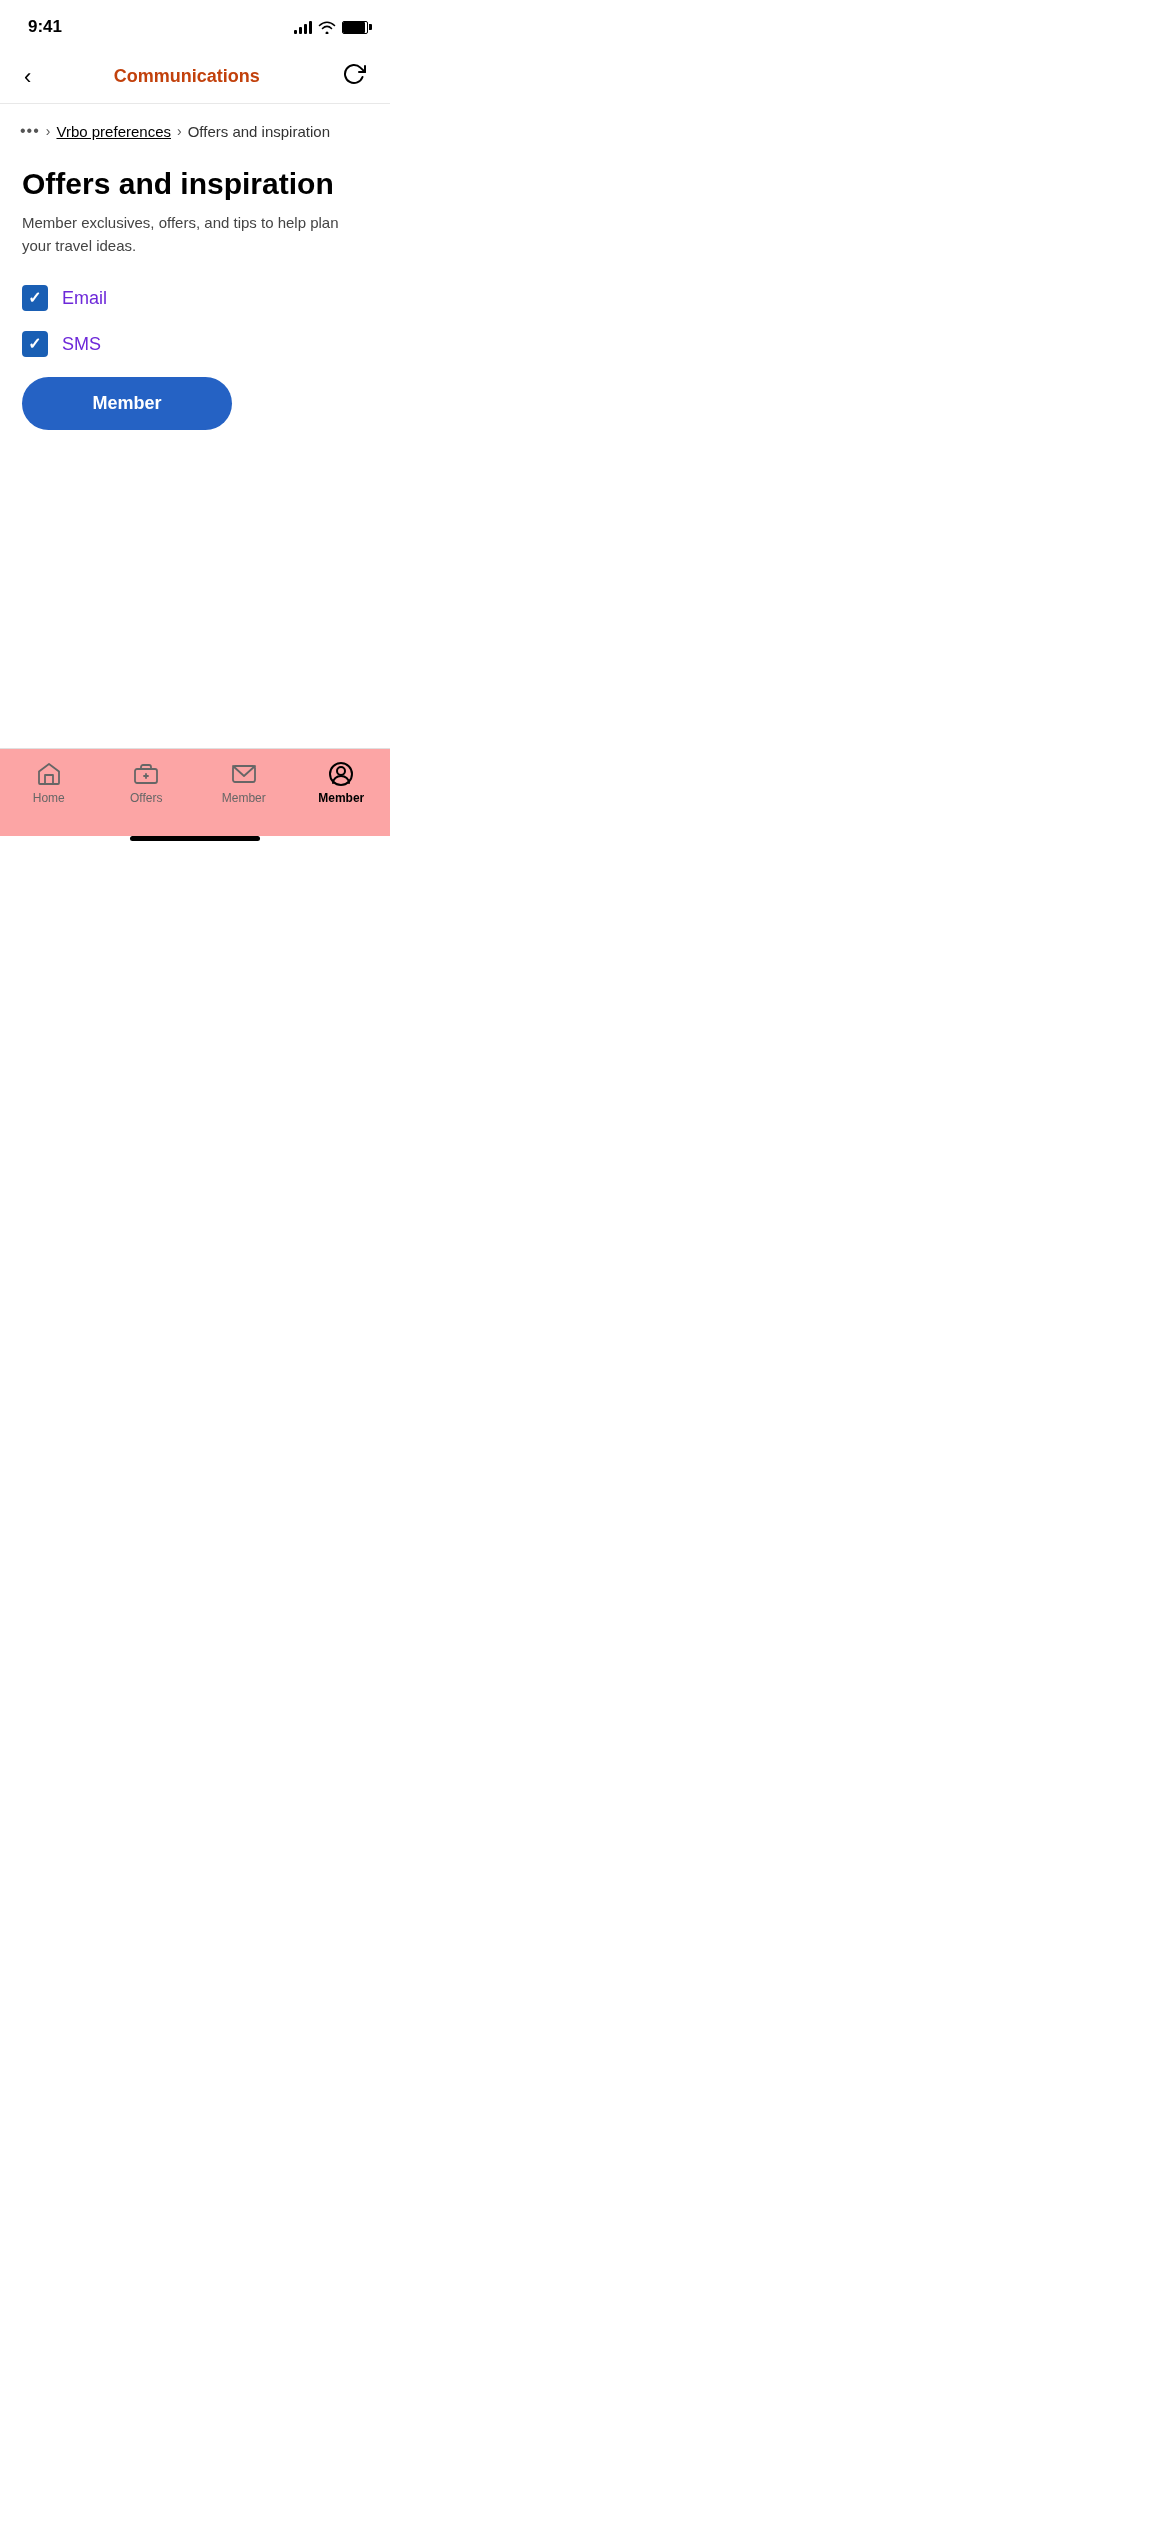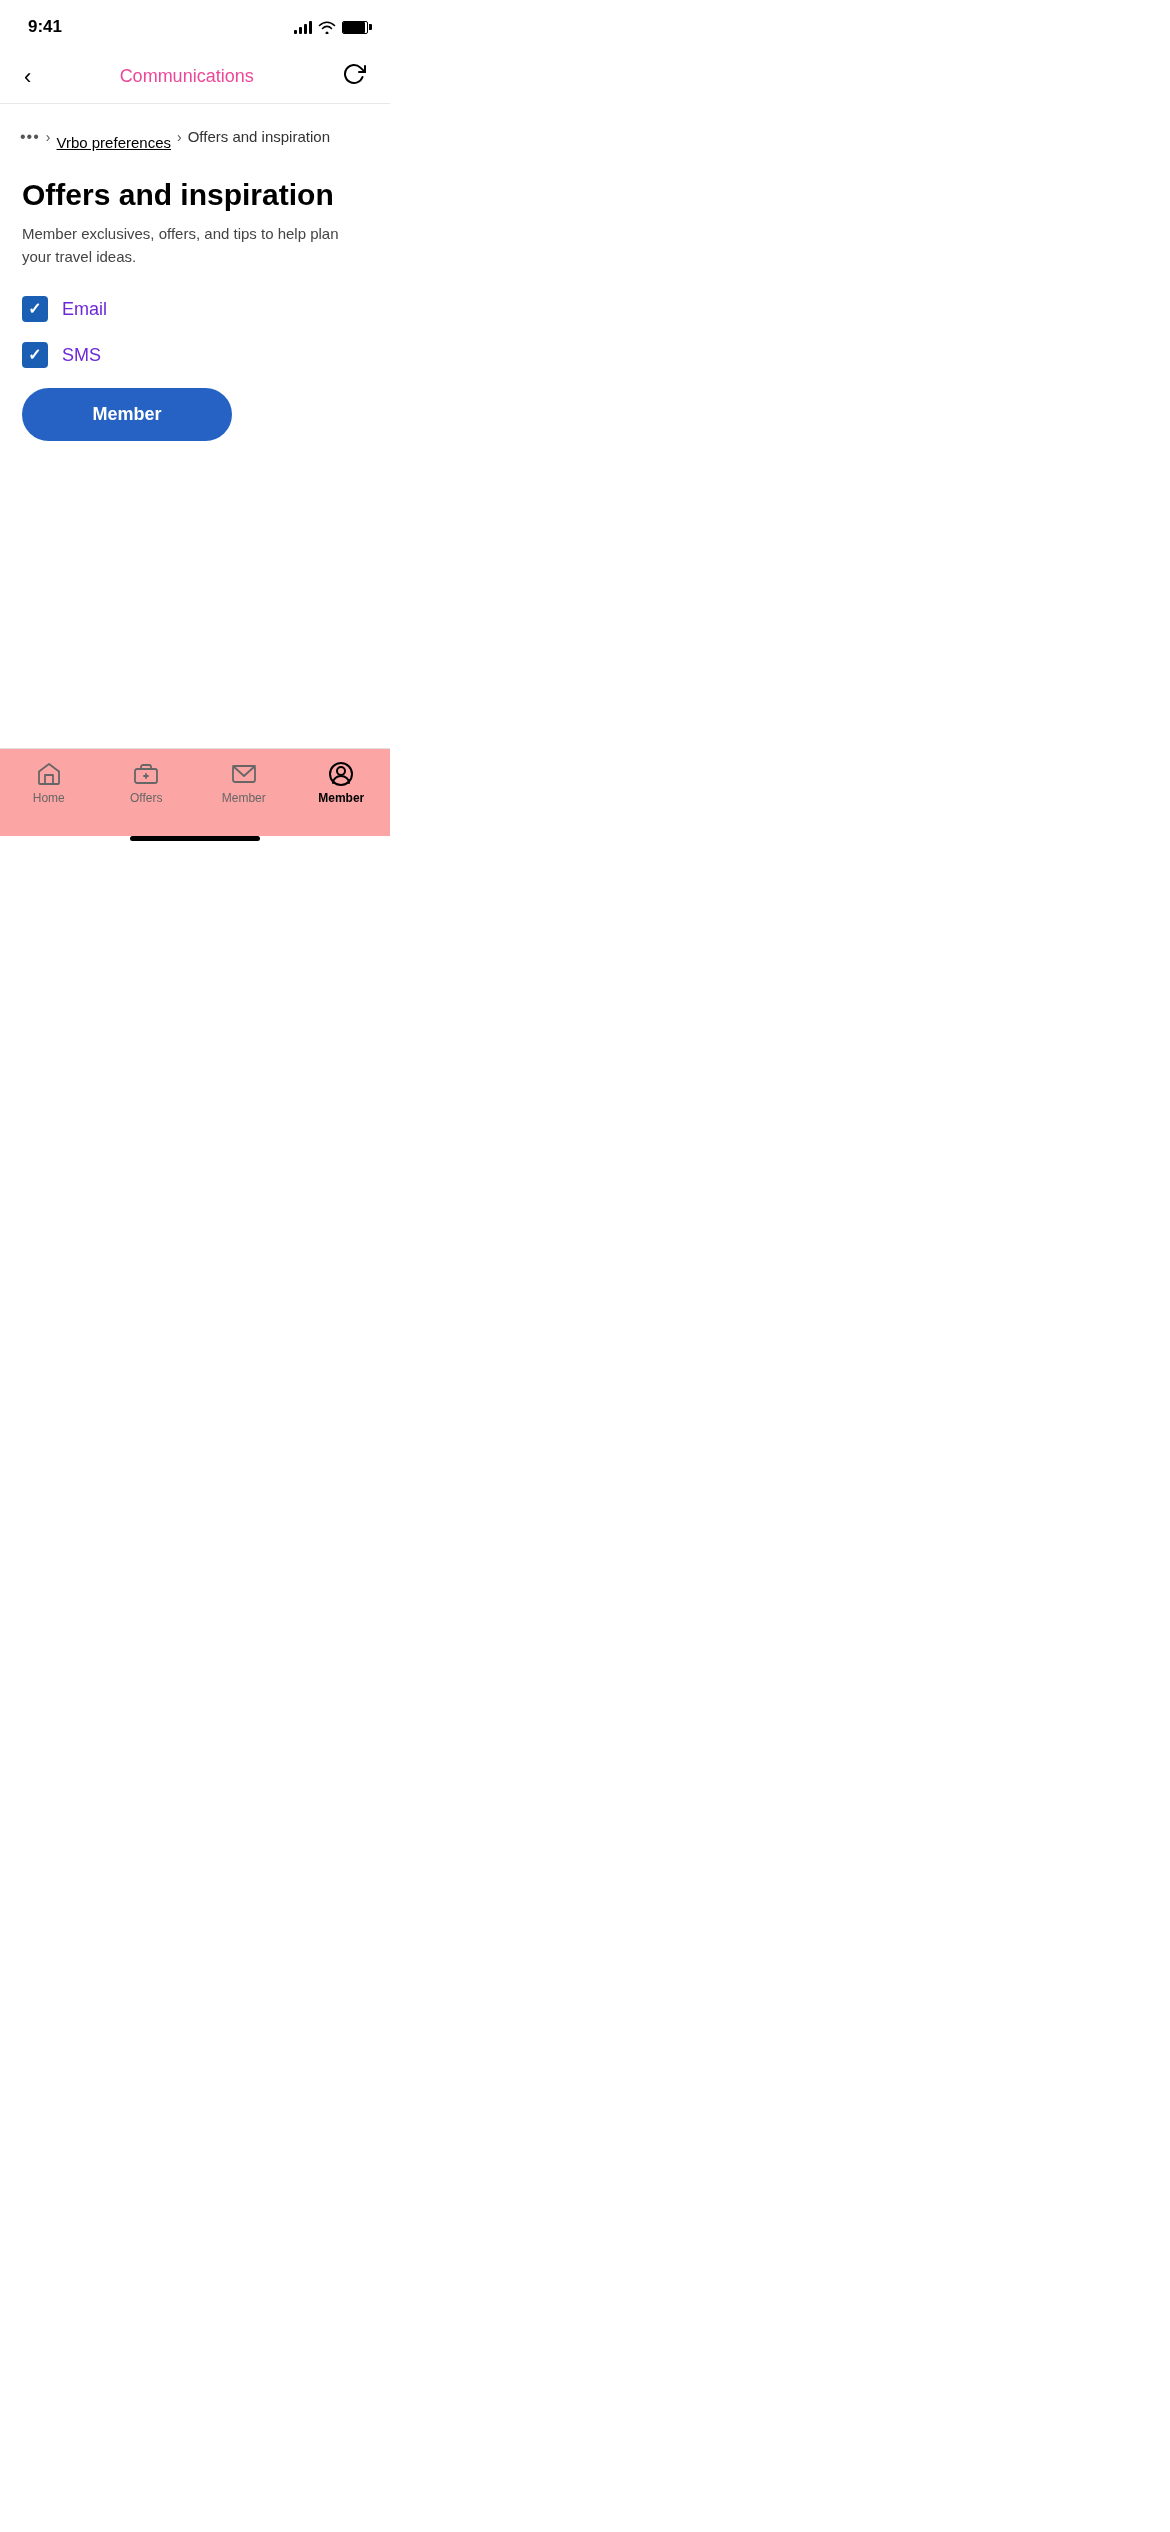--- a/index.html
+++ b/index.html
@@ -105,22 +105,22 @@
     .back-button {
       color: #000;
       font-size: 22px;
       cursor: pointer;
       padding: 4px;
       font-weight: 300;
     }
 
     .nav-title {
       font-size: 18px;
-      font-weight: 400;
-      color: #ec4899;
+      font-weight: 700;
+      color: #c2410c;
       text-align: center;
     }
 
     .refresh-button {
       color: #000;
       font-size: 20px;
       cursor: pointer;
       padding: 4px;
     }
 
@@ -142,21 +142,20 @@
     .breadcrumb-chevron {
       color: #555;
       font-size: 14px;
     }
 
     .breadcrumb-link {
       font-size: 15px;
       color: #000;
       text-decoration: underline;
       cursor: pointer;
-      margin-top: 12px;
     }
 
     .breadcrumb-current {
       font-size: 15px;
       color: #333;
     }
 
     
     .main-content {
       flex: 1;

